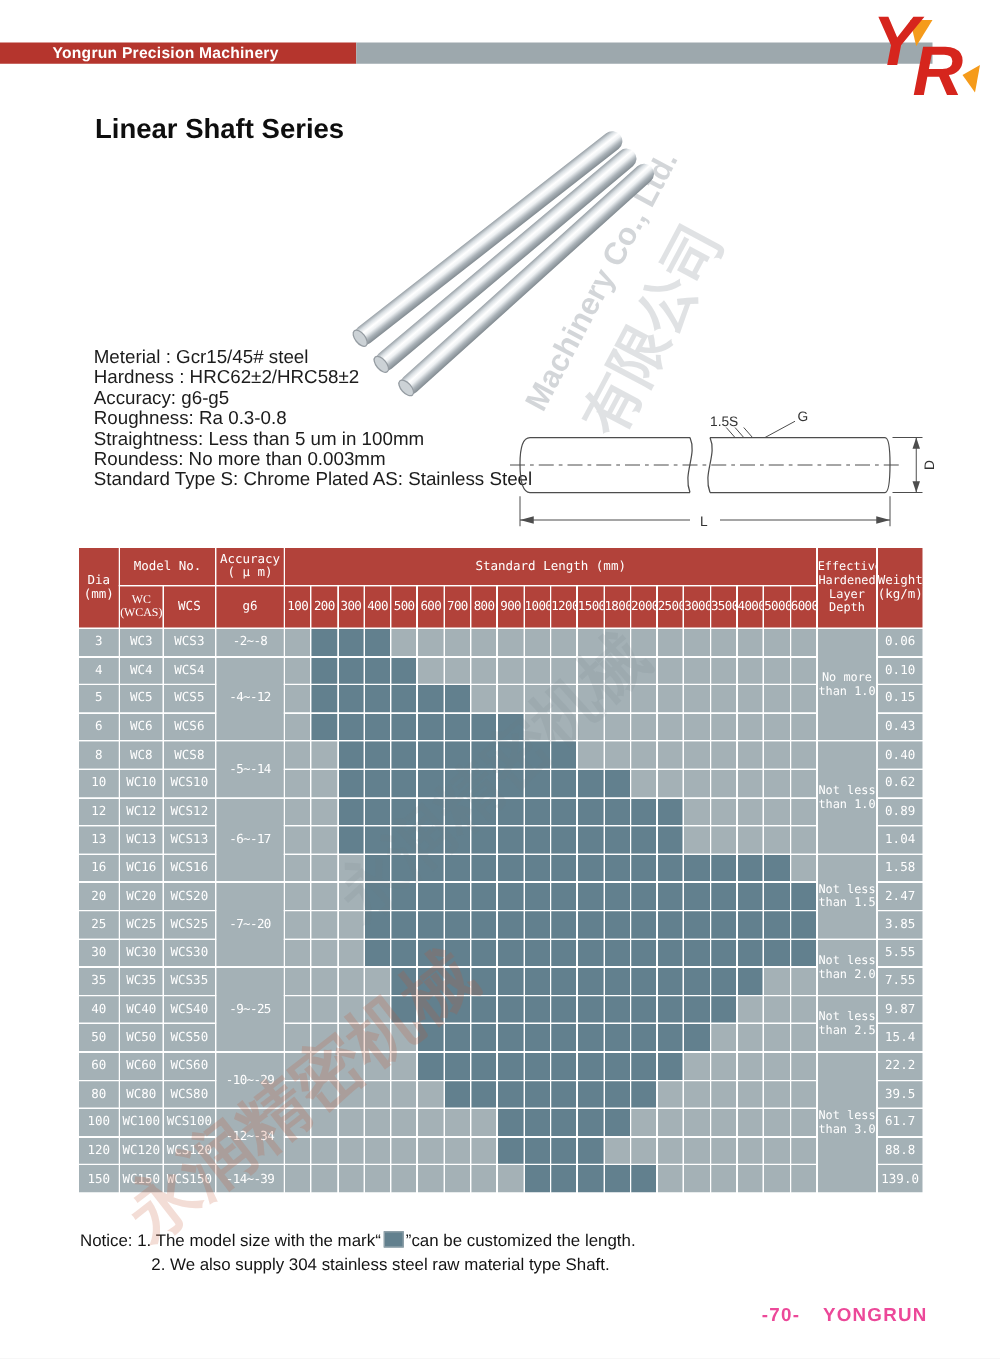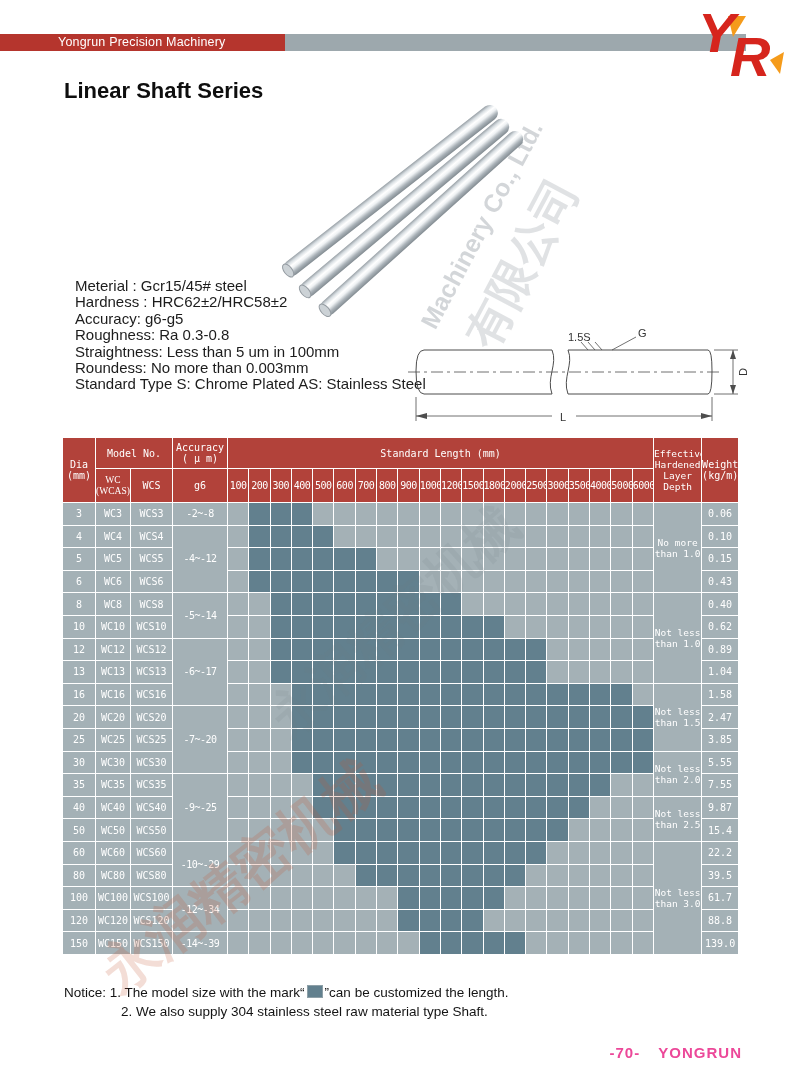--- a/index.html
+++ b/index.html
@@ -1,24 +1,24 @@
 <!DOCTYPE html>
 <html><head>
 <meta charset="utf-8">
 <style>
   body{margin:0;background:#e8e8e8}
   #page{position:relative;width:800px;height:1087px;background:#fff;overflow:hidden;
         font-family:"Liberation Sans",sans-serif;margin:0 auto}
   
   .banner-red{position:absolute;left:0;top:34px;width:285px;height:17px;
-      background:var(--banner-red,#b5352d);color:#fff;font-size:12.5px;font-weight:normal;
-      line-height:17px;padding-left:58px;box-sizing:border-box;letter-spacing:.2px}
+      background:var(--banner-red,#b5352d);color:#fff;font-size:12.5px;font-weight:bold;
+      line-height:17px;padding-left:42px;box-sizing:border-box;letter-spacing:.2px}
   .banner-gray{position:absolute;left:285px;top:34px;width:461px;height:17px;background:#9da8ad}
   #logo{position:absolute;left:698px;top:2px}
-  #title{position:absolute;left:64px;top:78px;font-size:22px;font-weight:bold;color:#0e0e0e;margin:0}
+  #title{position:absolute;left:64px;top:78px;font-size:22px;font-weight:bold;color:#0e0e0e;margin:12px}
   
   .wm{position:absolute;pointer-events:none;font-weight:bold;white-space:nowrap;z-index:4}
   #wm0{left:415px;top:320px;font-size:25px;color:rgba(150,158,164,.42);
        transform:rotate(-62deg);transform-origin:left top}
   #wm1{left:452px;top:330px;font-size:46px;color:rgba(152,160,166,.30);
        transform:rotate(-62deg);transform-origin:left top;font-family:"DejaVu Sans",sans-serif}
   #wm2{left:85px;top:950px;font-size:56px;color:rgba(195,85,48,.20);
        transform:rotate(-38deg);transform-origin:left top;font-family:"DejaVu Sans",sans-serif}
   #wm3{left:255px;top:700px;font-size:52px;color:rgba(110,125,132,.12);
        transform:rotate(-42deg);transform-origin:left top;font-family:"DejaVu Sans",sans-serif}

